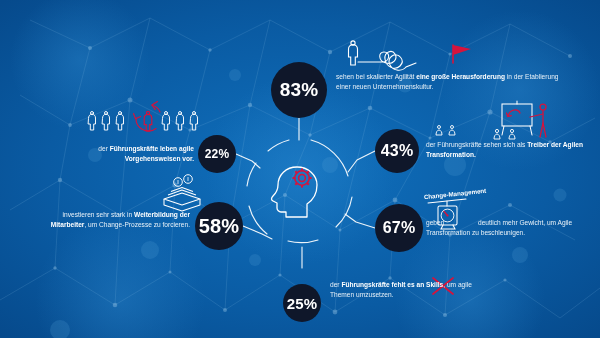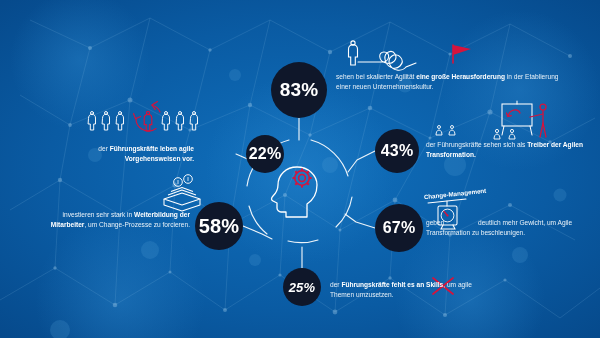--- a/index.html
+++ b/index.html
@@ -20,23 +20,23 @@
     position:absolute;border-radius:50%;
     background:#0f172a;color:#ffffff;
     display:flex;align-items:center;justify-content:center;
     font-weight:bold;letter-spacing:.2px;
     box-shadow:0 0 0 0 rgba(0,0,0,0);
     z-index:5;
   }
   .b83{left:271px;top:62px;width:56px;height:56px;font-size:19px;}
   .b43{left:375px;top:129px;width:44px;height:44px;font-size:16px;}
   .b67{left:375px;top:204px;width:48px;height:48px;font-size:16px;}
-  .b25{left:283px;top:268px;width:38px;height:38px;font-size:13px;font-style:italic;}
+  .b25{left:283px;top:284px;width:38px;height:38px;font-size:15px;}
   .b58{left:195px;top:202px;width:48px;height:48px;font-size:20px;}
-  .b22{left:198px;top:135px;width:38px;height:38px;font-size:16px;margin-left:48px;}
+  .b22{left:198px;top:135px;width:38px;height:38px;font-size:12px;}
 
   .blurb{
     position:absolute;z-index:6;
     font-size:6.6px;line-height:1.5;color:#e8f1f8;
     font-weight:400;
   }
   .blurb b{font-weight:bold;color:#ffffff;}
   .t83{left:336px;top:72px;width:232px;}
   .t43{left:426px;top:140px;width:166px;}
   .t67{left:426px;top:218px;width:152px;}

